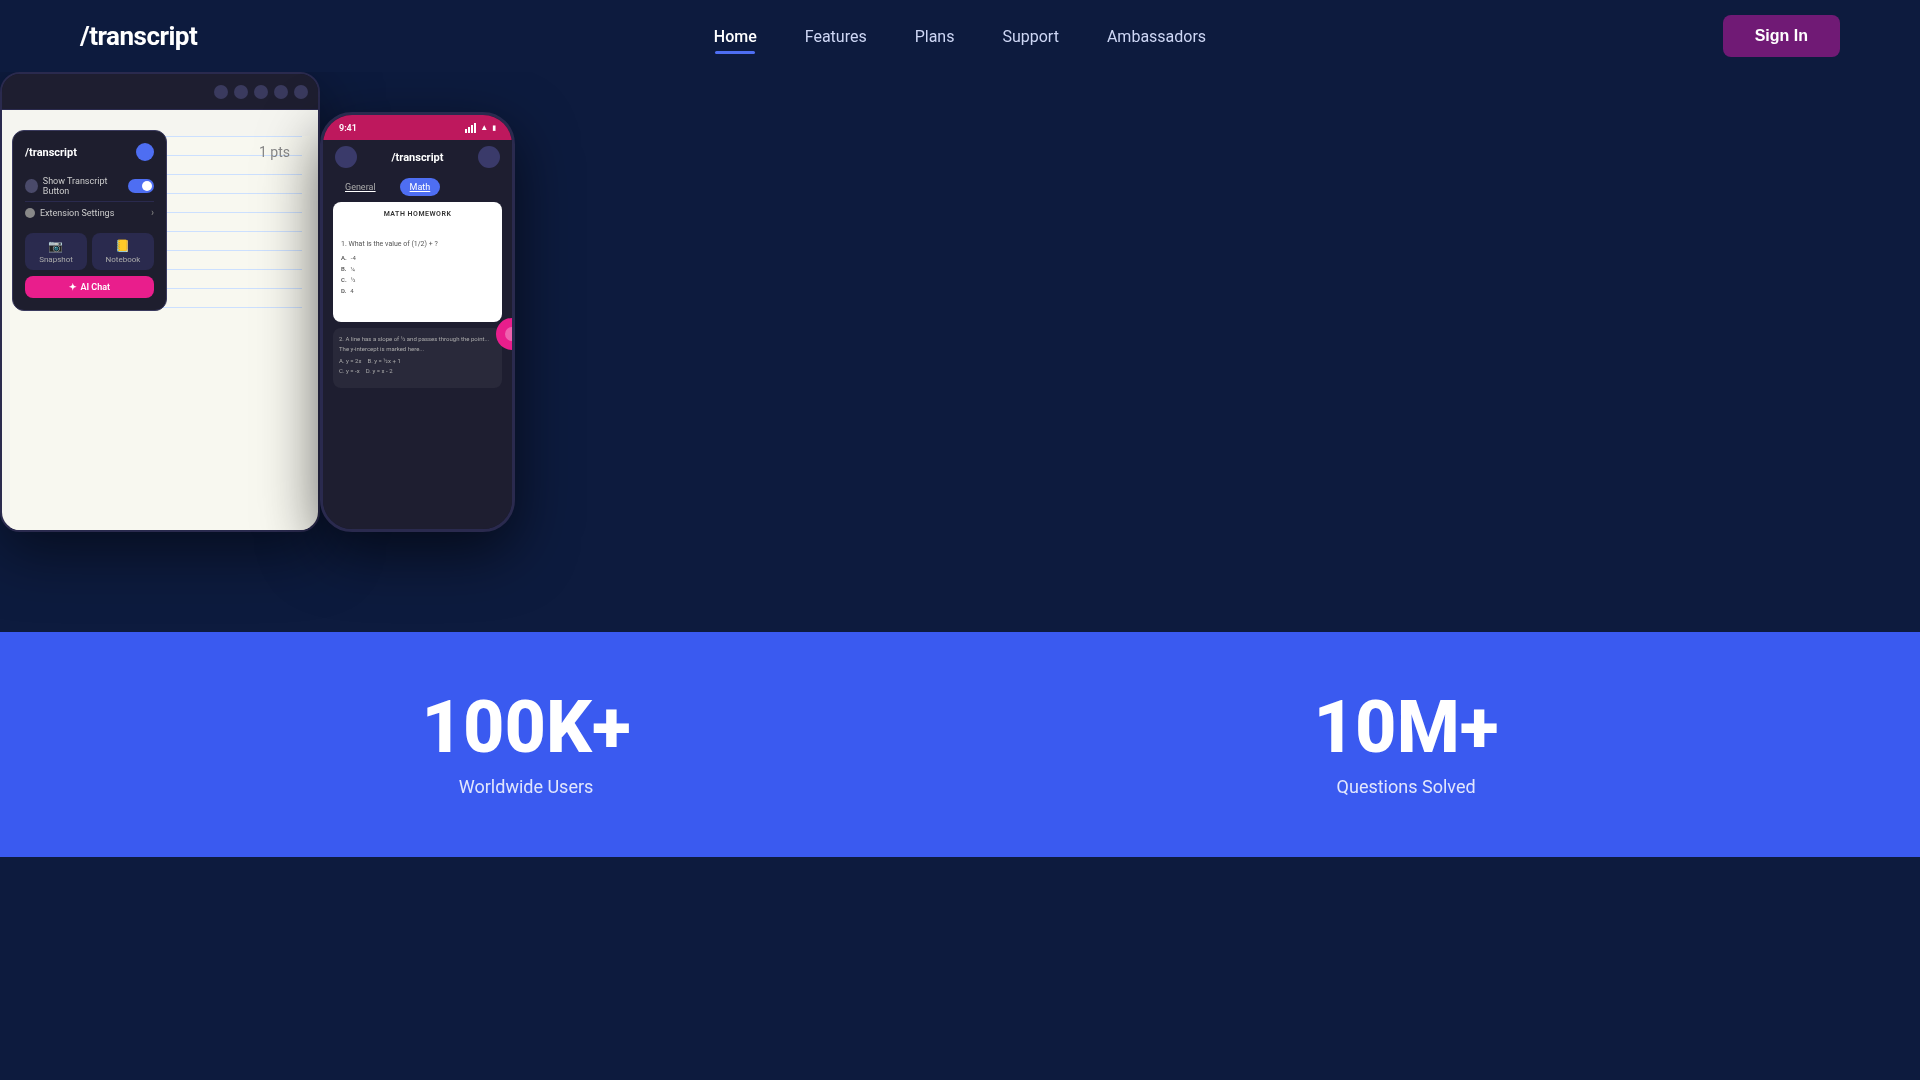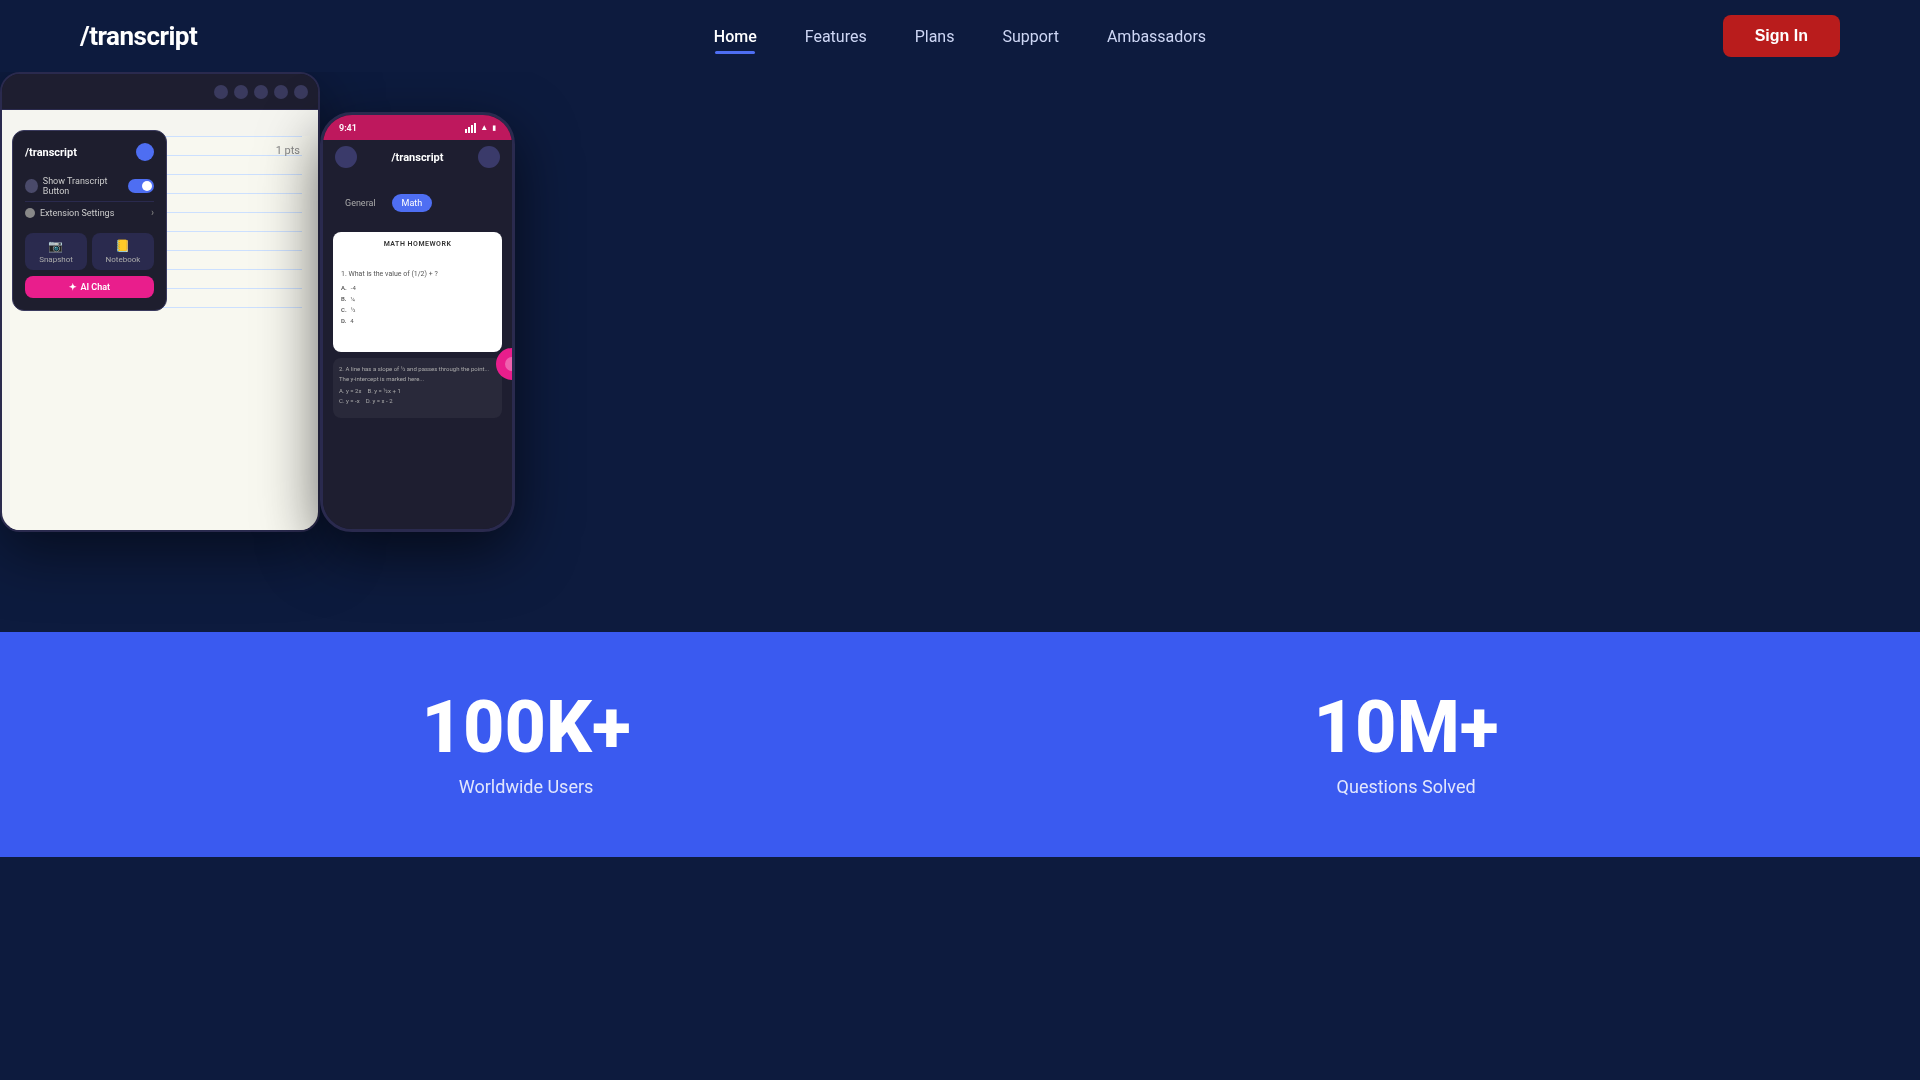--- a/index.html
+++ b/index.html
@@ -45,21 +45,21 @@
       font-size: 16px;
       font-weight: 400;
     }
 
     .navbar-nav li a.active {
       color: #ffffff;
       font-weight: 500;
     }
 
     .signin-btn {
-      background: #b91c1c;
+      background: #701a75;
       color: #ffffff;
       border: none;
       border-radius: 8px;
       padding: 12px 32px;
       font-size: 16px;
       font-weight: 600;
       cursor: pointer;
     }
 
     
@@ -261,22 +261,22 @@
 
     .notebook-line {
       height: 1px;
       background: #cce0ff;
       margin: 18px 8px;
     }
 
     .pts-label {
       position: absolute;
       top: 8px;
-      right: 10px;
-      font-size: 11px;
+      right: 20px;
+      font-size: 14px;
       color: #888;
     }
 
     
     .phone-mockup {
       position: absolute;
       left: 240px;
       top: 40px;
       width: 195px;
       height: 420px;
@@ -323,22 +323,23 @@
     }
 
     .phone-app-logo {
       font-size: 11px;
       font-weight: 700;
       color: #fff;
     }
 
     .phone-tabs {
       display: flex;
-      gap: 6px;
-      margin: 20px 12px;
+      gap: 14px;
+      margin: 4px 12px;
+      text-decoration: underline;
     }
 
     .phone-tab {
       padding: 4px 10px;
       border-radius: 12px;
       font-size: 9px;
       color: #aaa;
     }
 
     .phone-tab.active {

